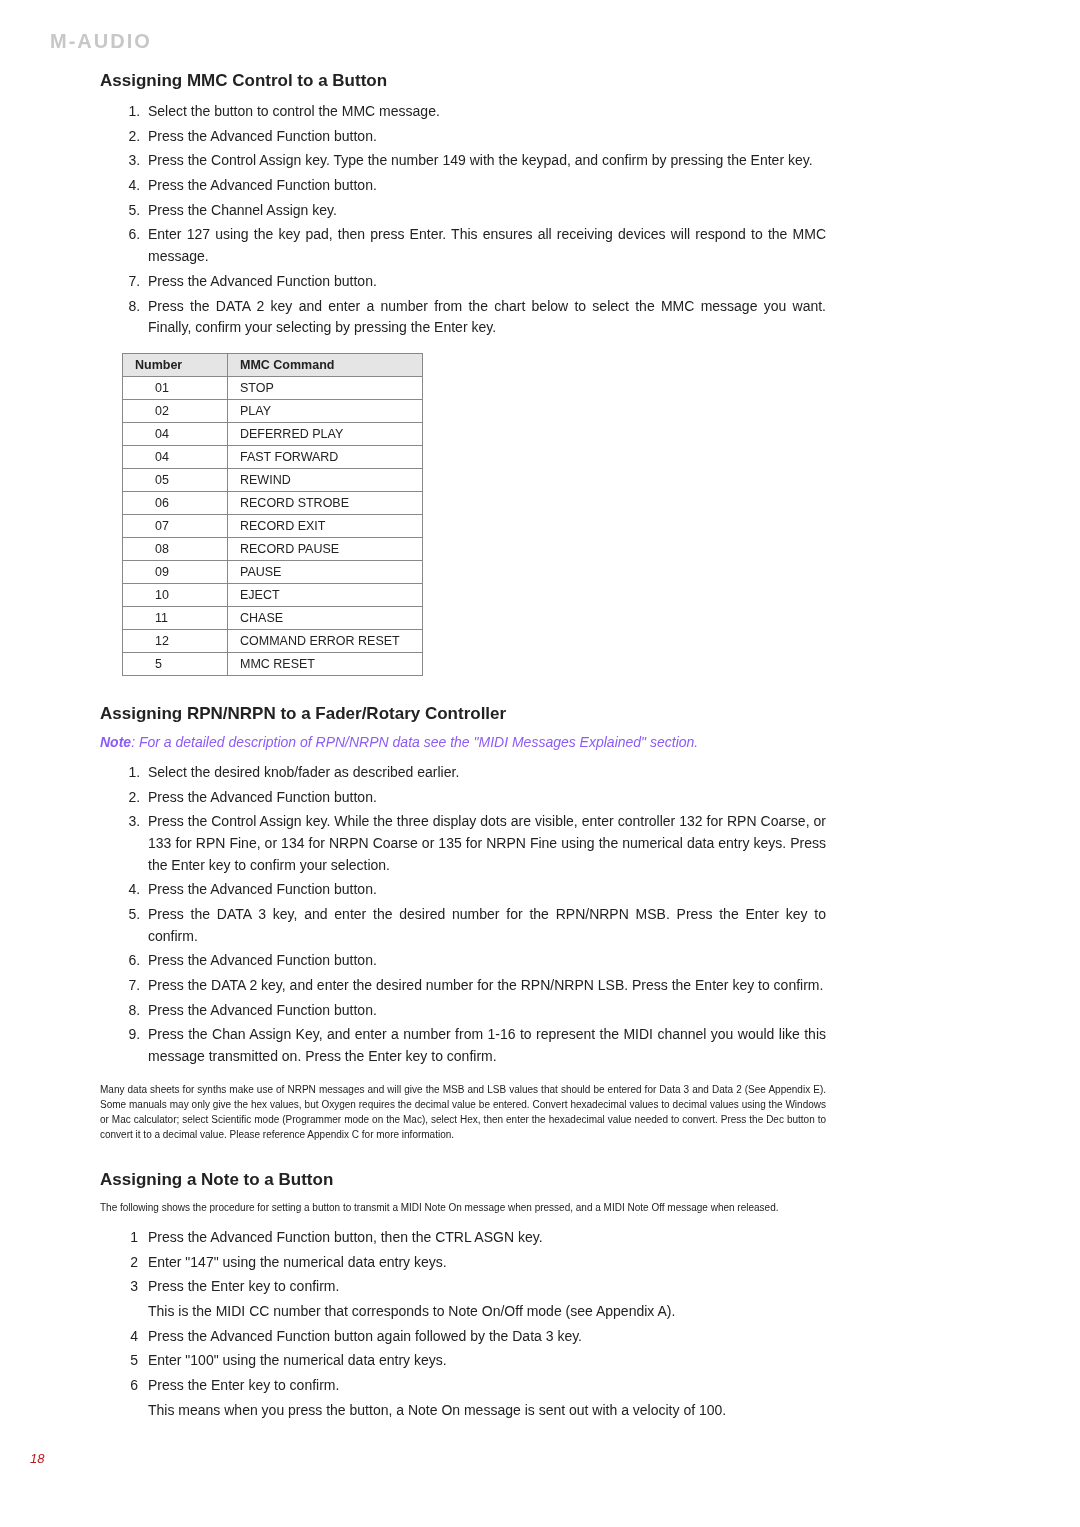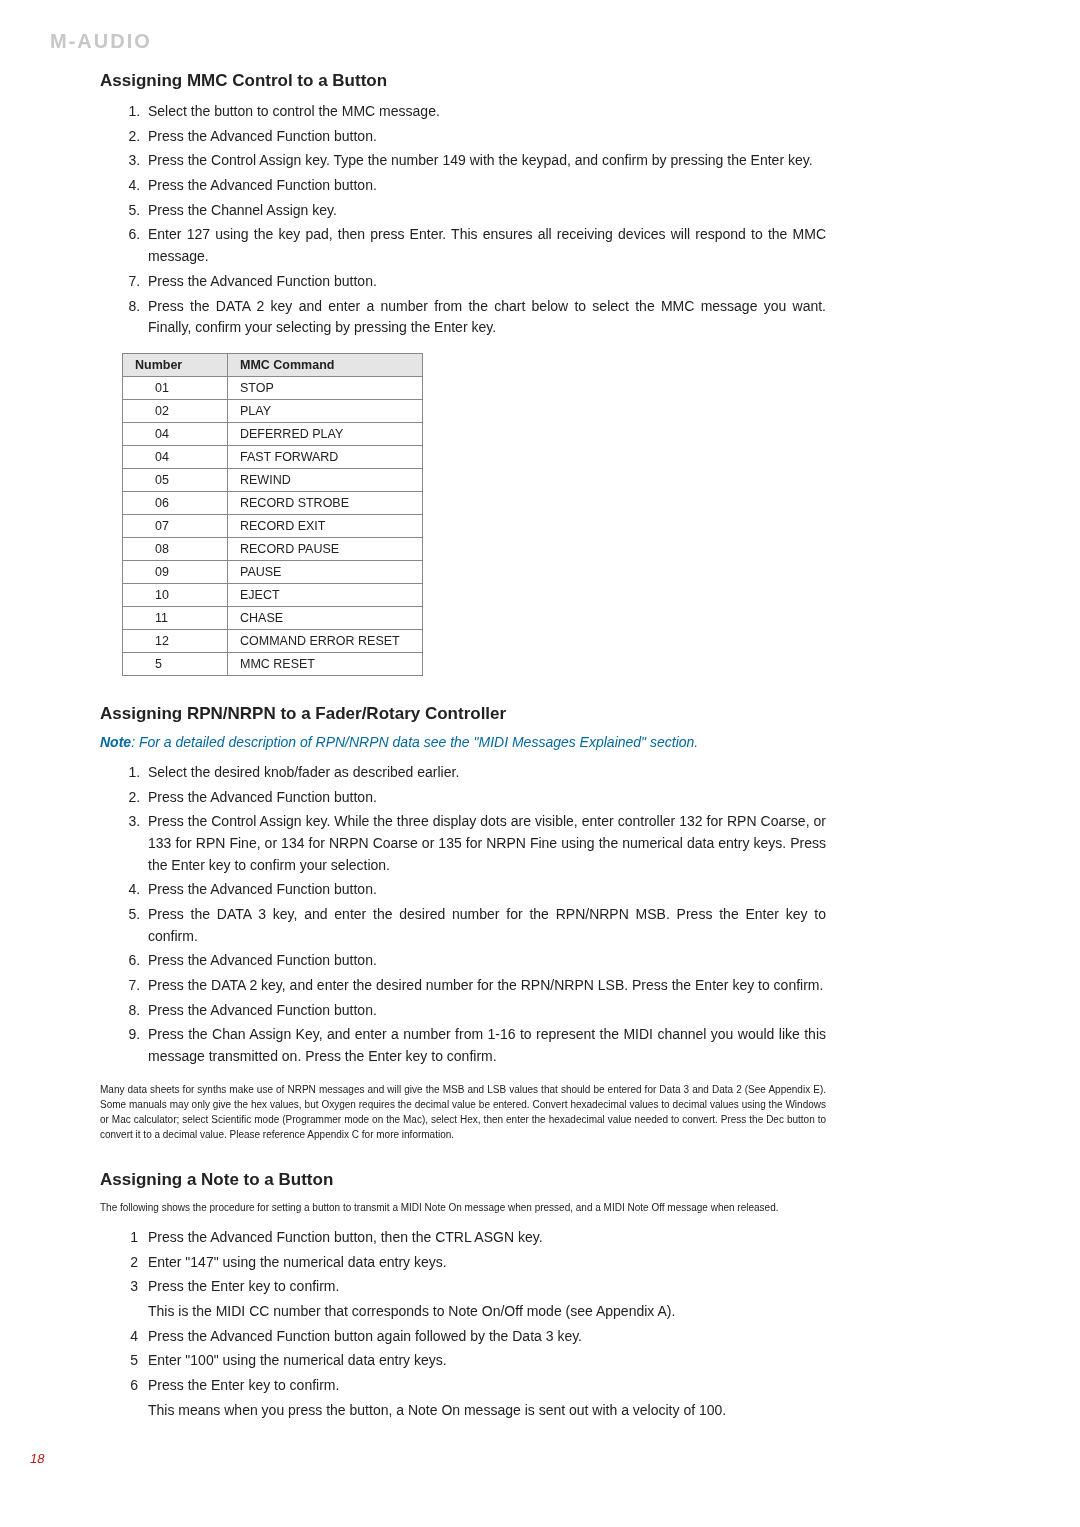--- a/index.html
+++ b/index.html
@@ -77,21 +77,21 @@
   }
   table.mmc th {
     font-weight: 700;
     background:#e5e5e5;
   }
   table.mmc td.num { width: 60px; padding-left: 32px; }
   table.mmc td.cmd { width: 170px; }
   .note-line {
     font-size: 14px;
     font-style: italic;
-    color: #0369a1;
+    color: #8b5cf6;
     margin: 6px 0 12px 0;
   }
   .note-line .note-label { font-weight:700; }
   p.body-para {
     font-size: 10px;
     line-height: 1.5;
     text-align: justify;
     margin: 10px 0 26px 0;
   }
   .section-block { margin-bottom: 28px; }

